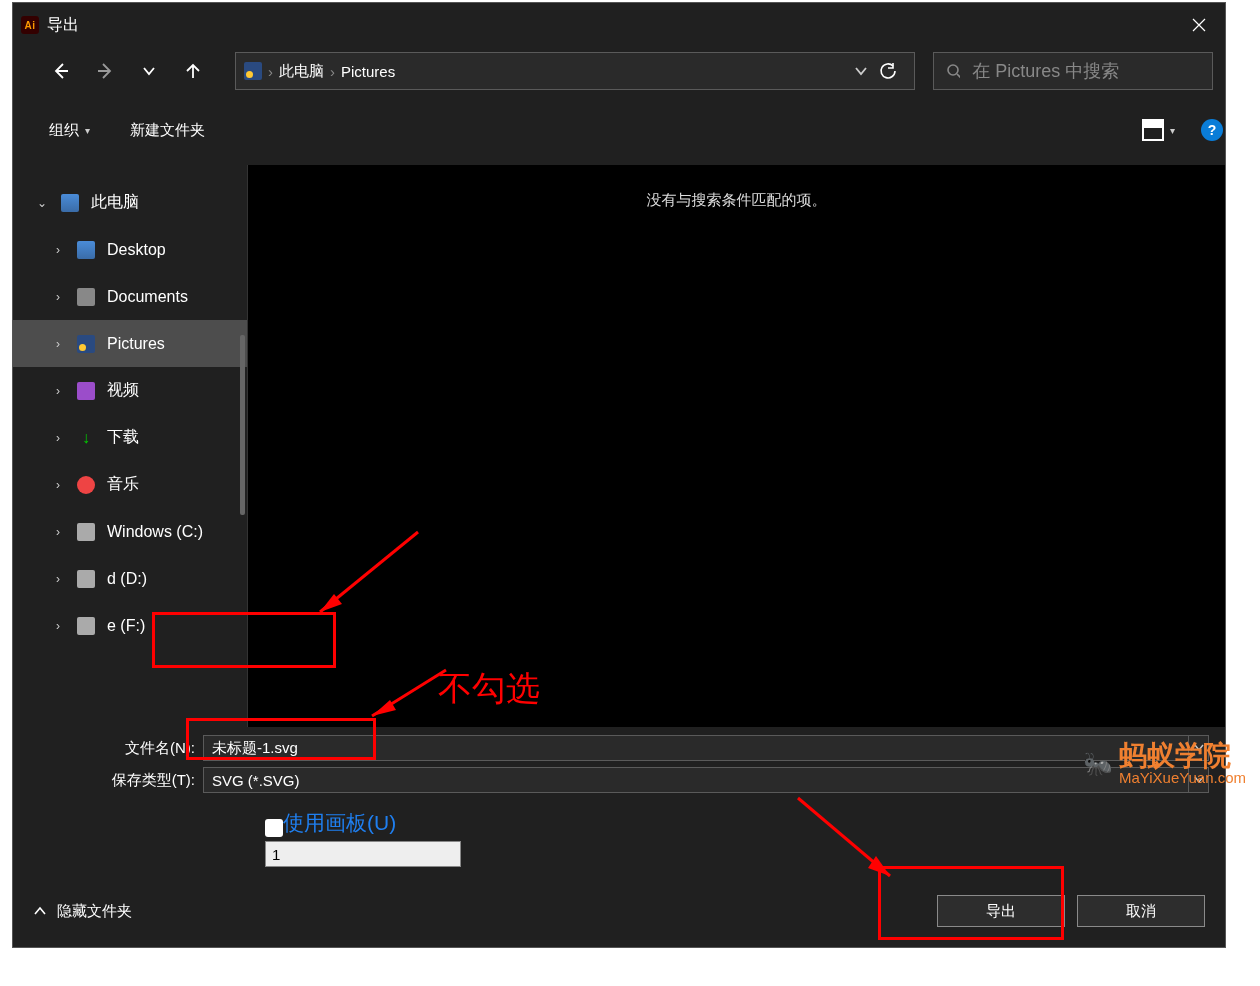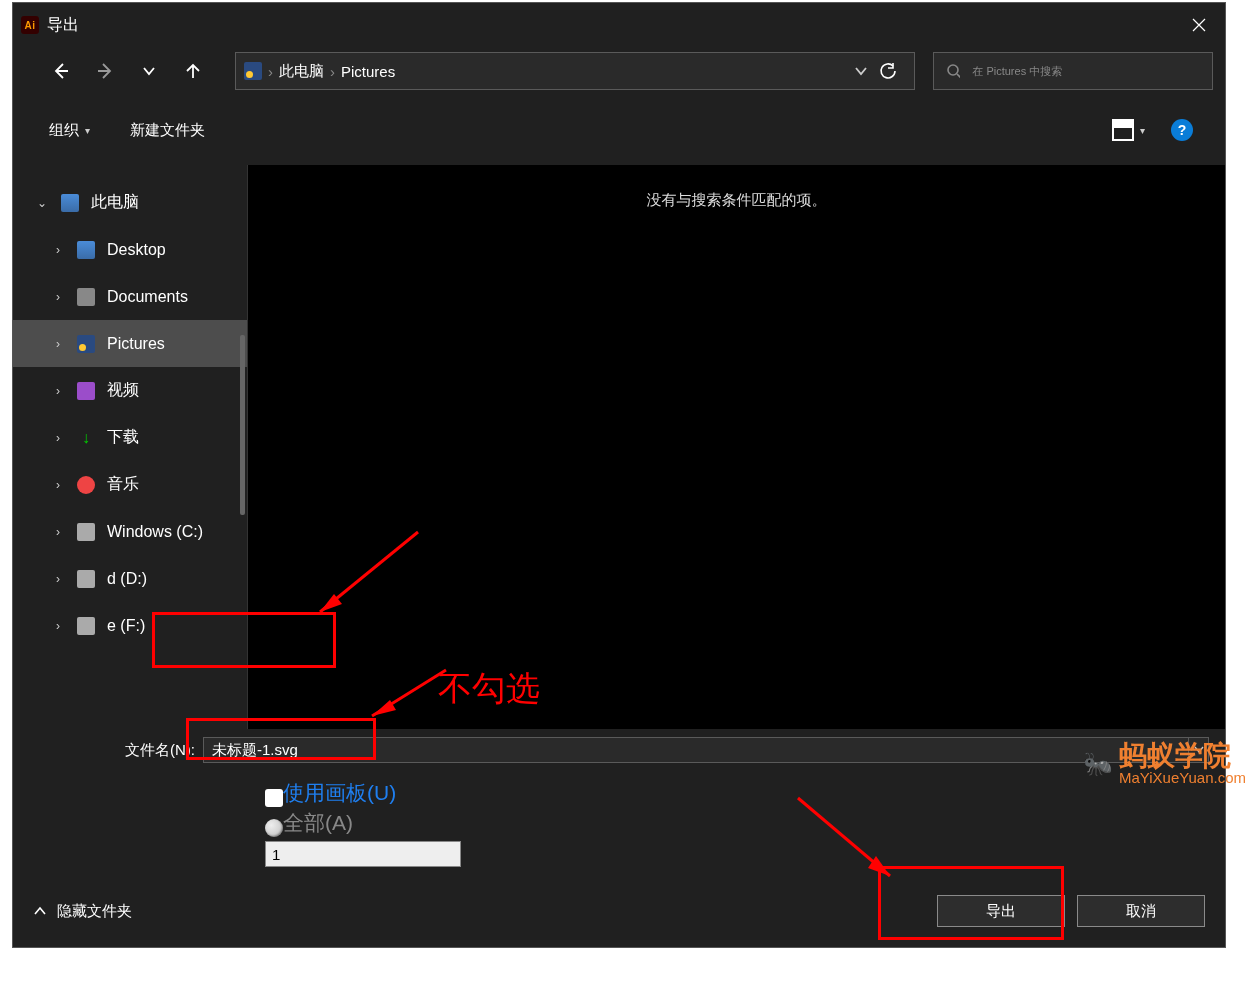--- a/index.html
+++ b/index.html
@@ -104,32 +104,32 @@
     align-items: center;
     padding: 0 12px;
     margin-left: 14px;
     gap: 12px;
     color: #888;
   }
   .search-box input {
     background: transparent;
     border: none;
     color: #ccc;
-    font-size: 11px;
+    font-size: 18px;
     width: 100%;
     outline: none;
   }
   .search-box input::placeholder { color: #888; }
 
   
   .toolbar {
     height: 70px;
     display: flex;
     align-items: center;
-    padding: 0 32px 0 36px;
+    padding: 0 2px 0 36px;
     justify-content: space-between;
   }
   .toolbar-left { display: flex; gap: 40px; align-items: center; font-size: 15px; }
   .tb-item { display: flex; align-items: center; gap: 6px; }
   .toolbar-right { display: flex; gap: 26px; align-items: center; }
   .view-btn {
     width: 22px; height: 22px;
     border: 2px solid #fff;
     background: linear-gradient(#fff 40%, transparent 40%);
   }
@@ -479,29 +479,36 @@
   <div class="form-area">
     <div class="form-row">
       <div class="form-label">文件名(N):</div>
       <input class="form-input" value="未标题-1.svg" style="">
       <div style="width:20px;height:26px;border:1px solid #5a5a5a;border-left:none;background:#2a2a2a;display:flex;align-items:center;justify-content:center;">
         <svg width="10" height="10">
             <path d="M1 2 L5 7 L9 2" stroke="#ccc" stroke-width="1.4" fill="none"></path>
           </svg>
       </div>
     </div>
+    <div class="form-row">
+      <div class="form-label">保存类型(T):</div>
+      <div class="form-select-wrap">
+        <span>SVG (*.SVG)</span>
+      </div>
+      <div style="width:20px;height:26px;border:1px solid #5a5a5a;border-left:none;background:#2a2a2a;display:flex;align-items:center;justify-content:center;">
+        <svg width="10" height="10">
+            <path d="M1 2 L5 7 L9 2" stroke="#ccc" stroke-width="1.4" fill="none"></path>
+          </svg>
+      </div>
+    </div>
 
     <div class="options-block">
       <div class="opt-row">
         <div class="checkbox-shape"></div>
         <span class="blue">使用画板(U)</span>
-      </div>
-      <div class="opt-row">
-        <div class="radio-shape"></div>
-        <span>全部(A)</span>
       </div>
     </div>
     <input class="range-input" value="1" style="">
   </div>
 
   <div class="footer">
     <div class="hide-folders">
       <svg width="14" height="14">
           <path d="M2 10 L7 4 L12 10" stroke="#fff" stroke-width="1.6" fill="none"></path>
         </svg>

